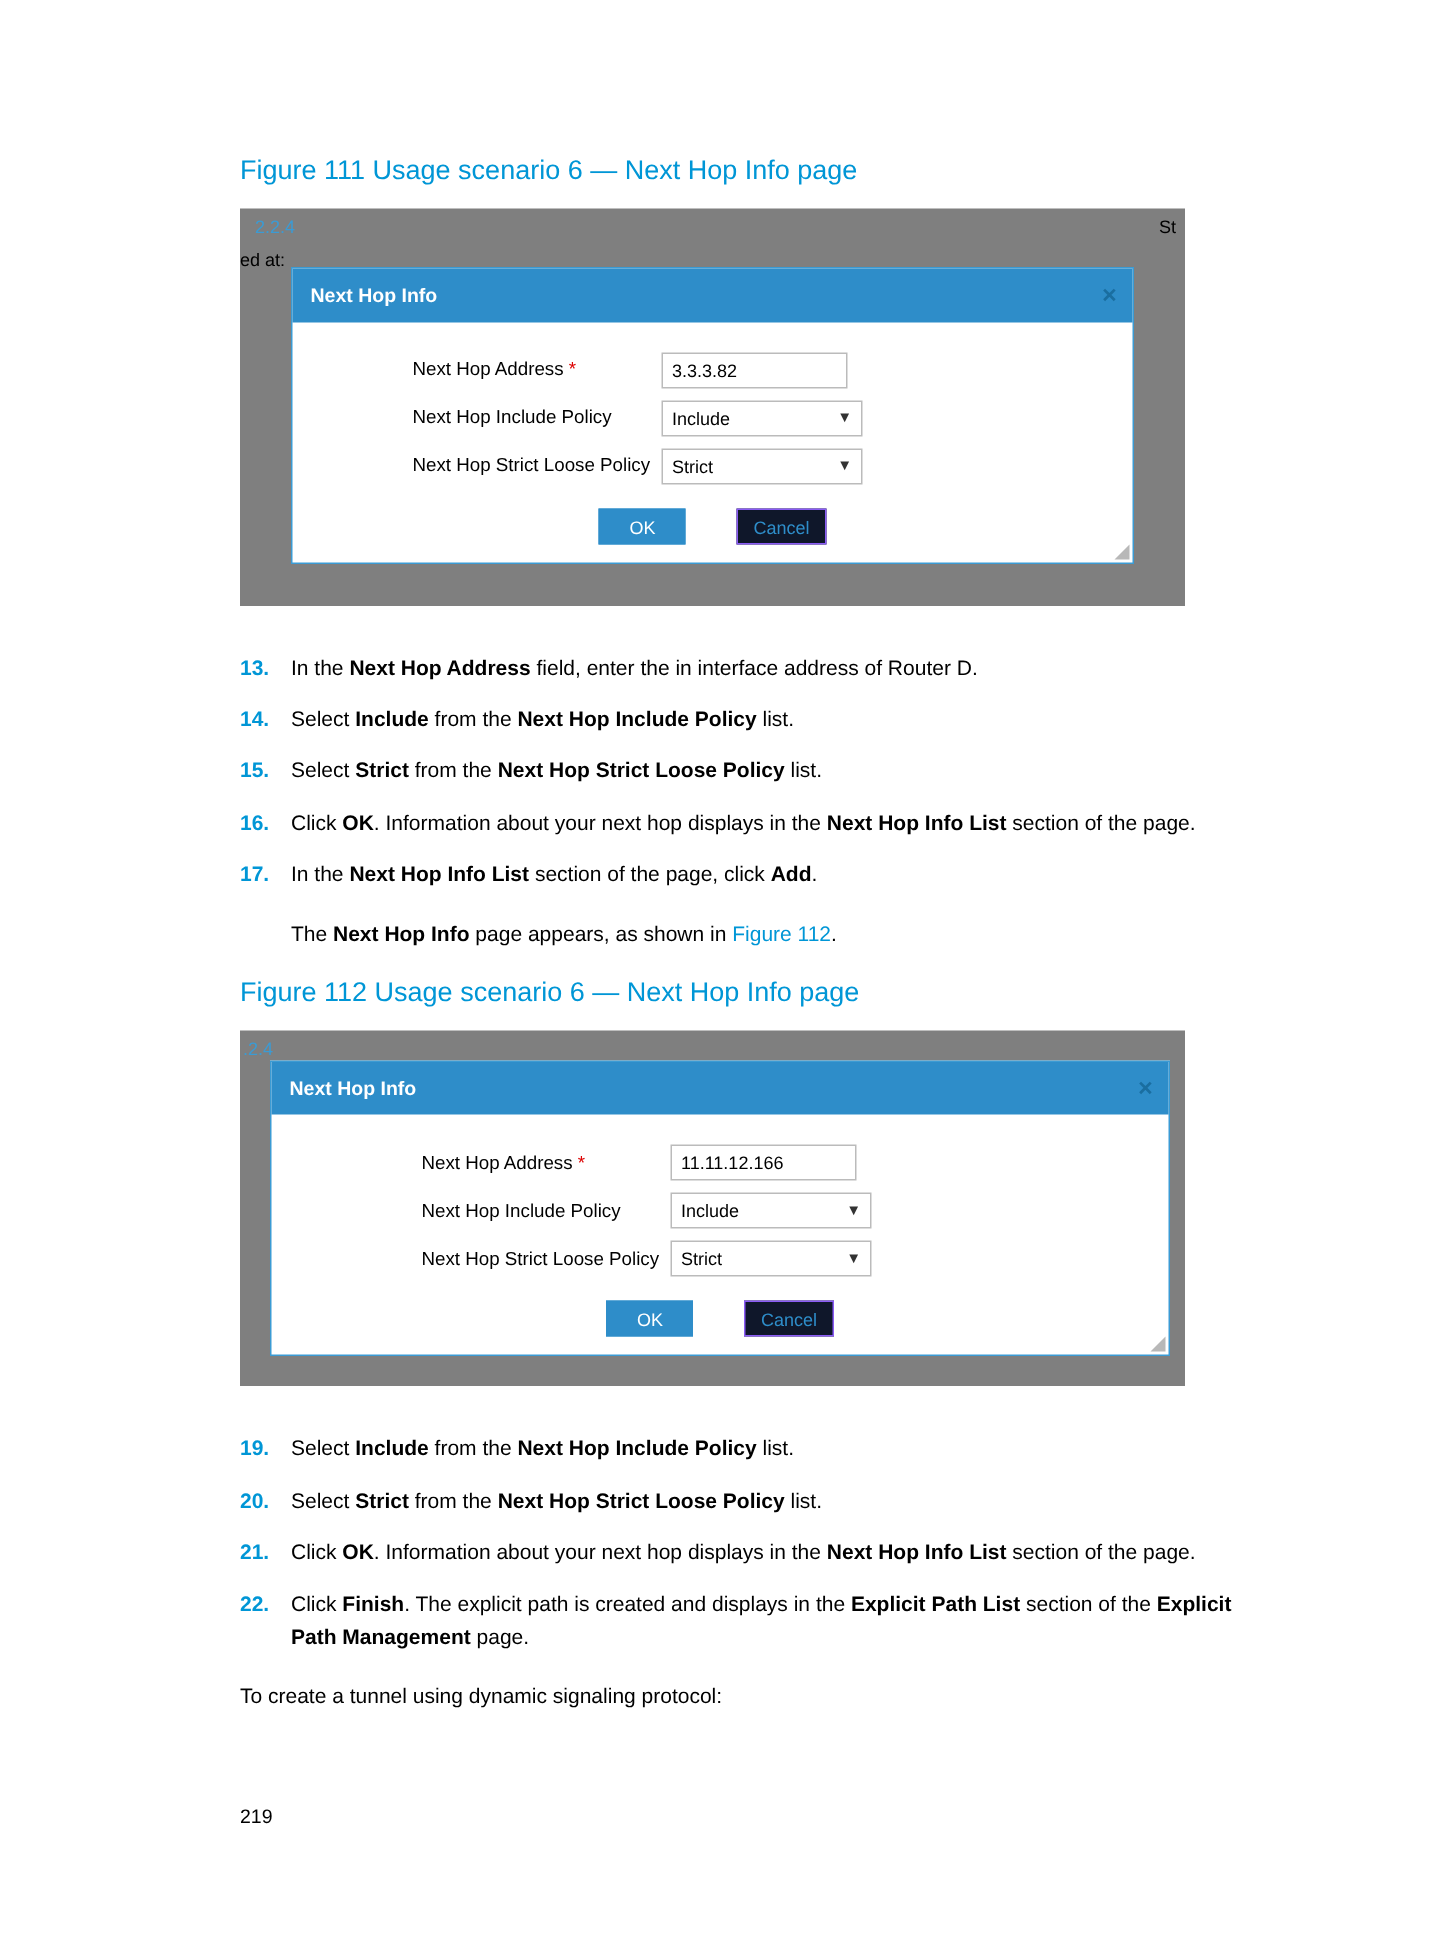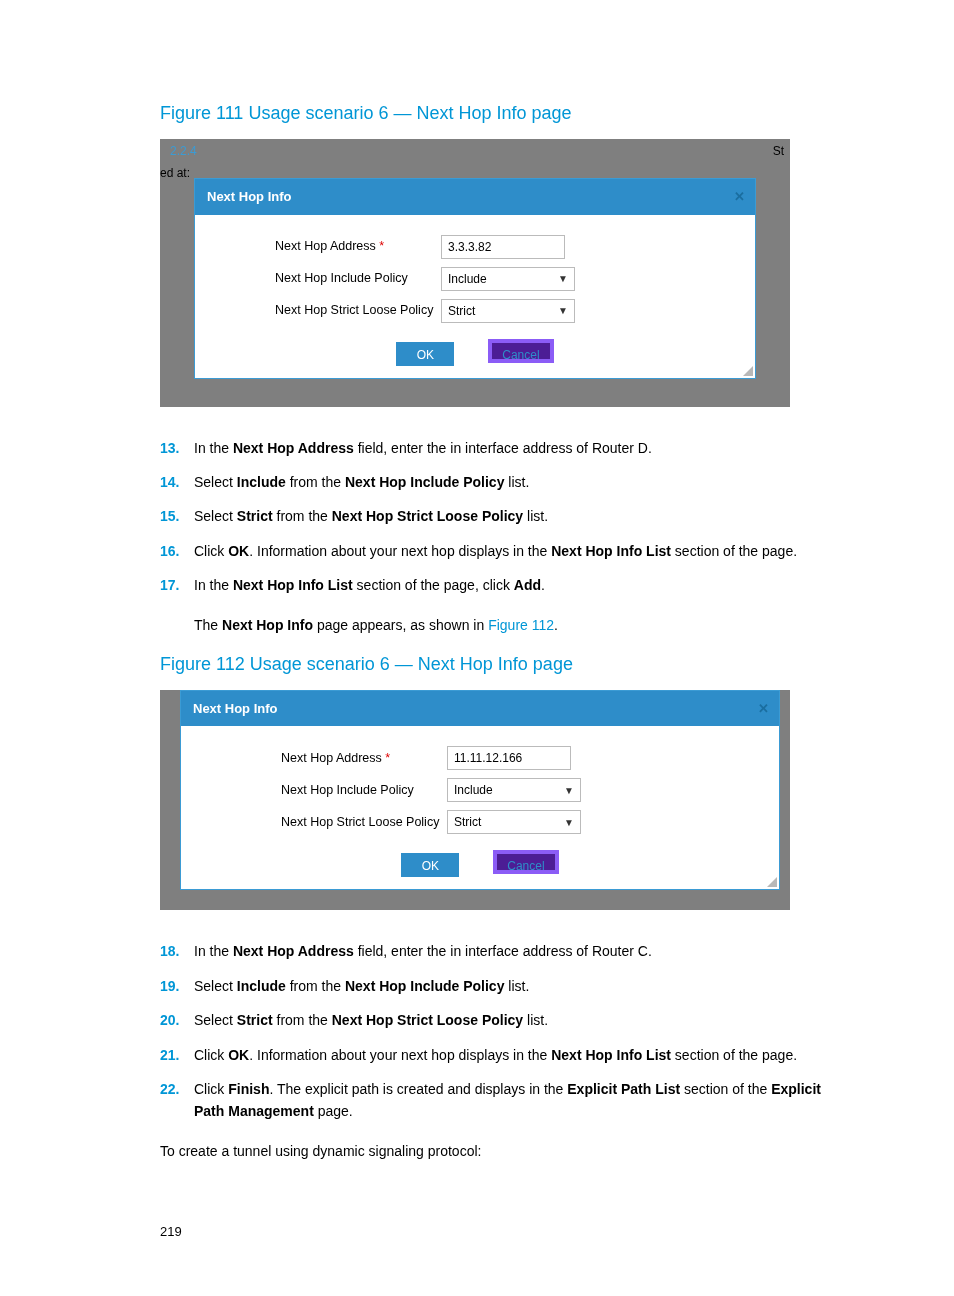--- a/index.html
+++ b/index.html
@@ -127,23 +127,23 @@
     padding: 3px 10px;
     margin: 0 2px;
     cursor: pointer;
   }
   .btn-ok {
     background: #2e8dc9;
     color: #fff;
     border: 1px solid #2e8dc9;
   }
   .btn-cancel {
-    background: #4c1d95;
+    background: #0f172a;
     color: #2e8dc9;
-    border: 4px solid #8b5cf6;
+    border: 1px solid #8b5cf6;
     margin-left: 28px;
   }
   .resize-handle {
     position: absolute;
     right: 2px;
     bottom: 2px;
     width: 0; height: 0;
     border-left: 10px solid transparent;
     border-bottom: 10px solid #b8b8b8;
   }
@@ -275,20 +275,24 @@
     </span>
   </li>
 </ol>
 <div class="step-sub">
   <span>The </span><b>Next Hop Info</b><span> page appears, as shown in </span><span class="link">Figure 112</span><span>.</span>
 </div>
 
 <div class="fig-caption">Figure 112 Usage scenario 6 — Next Hop Info page</div>
 
 <div class="fig2-container">
+  <div class="fig-header-frag">
+    <span class="fig-header-left" style="left:2px;">.2.4</span>
+    <span class="fig-header-left2" style="bottom:-14px;">at:</span>
+  </div>
   <div class="modal">
     <div class="modal-header">
       <span>Next Hop Info</span>
       <span class="modal-close">✕</span>
     </div>
     <div class="modal-body">
       <div class="form-row">
         <div class="form-label" style="width:256px;padding-left:90px;">
           <span>Next Hop Address</span>
           <span class="req">*</span>
@@ -313,26 +317,20 @@
         <span class="btn btn-ok">OK</span>
         <span class="btn btn-cancel">Cancel</span>
       </div>
     </div>
     <div class="resize-handle"></div>
   </div>
 </div>
 
 <ol class="steps">
   <li>
-    <span class="num">18.</span>
-    <span class="txt">
-      <span>In the </span><b>Next Hop Address</b><span> field, enter the in interface address of Router C.</span>
-    </span>
-  </li>
-  <li>
     <span class="num">19.</span>
     <span class="txt">
       <span>Select </span><b>Include</b><span> from the </span><b>Next Hop Include Policy</b><span> list.</span>
     </span>
   </li>
   <li>
     <span class="num">20.</span>
     <span class="txt">
       <span>Select </span><b>Strict</b><span> from the </span><b>Next Hop Strict Loose Policy</b><span> list.</span>
     </span>

